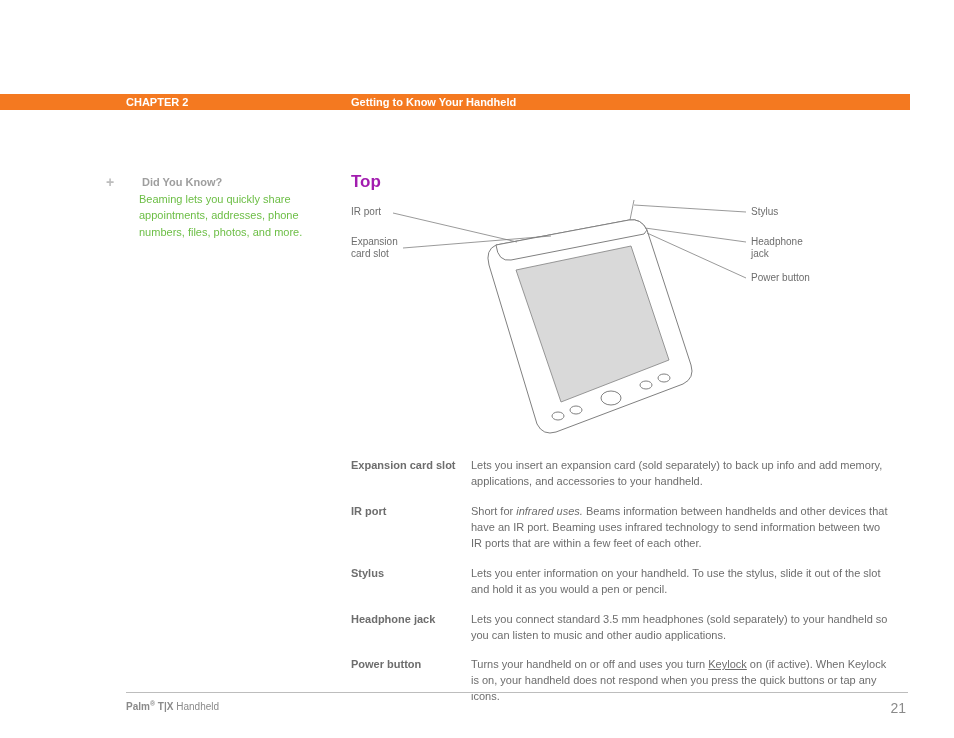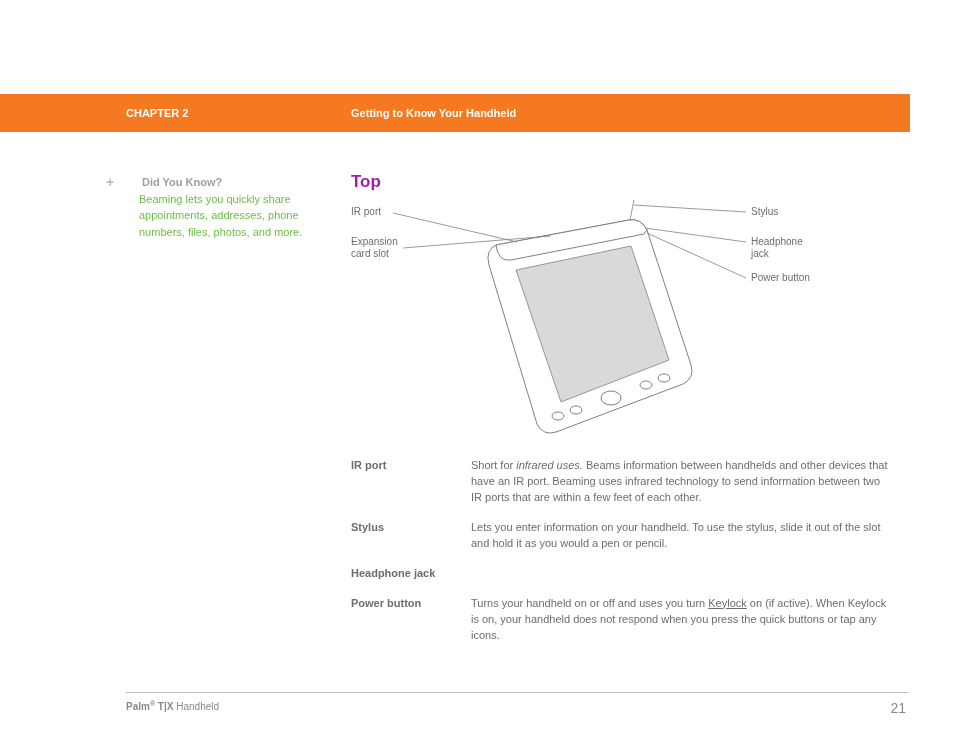--- a/index.html
+++ b/index.html
@@ -9,21 +9,21 @@
     font-family: Arial, Helvetica, sans-serif;
     background: #fff;
     position: relative;
     color: #58595b;
   }
   .header-bar {
     position: absolute;
     top: 94px;
     left: 0;
     width: 910px;
-    height: 38px;
+    height: 16px;
     background: #f47920;
     display: flex;
     align-items: center;
     color: #fff;
     font-size: 11px;
     font-weight: bold;
   }
   .chapter-label { position: absolute; left: 126px; }
   .chapter-title { position: absolute; left: 351px; }
   .sidebar {
@@ -164,29 +164,34 @@
   <div class="callout" style="top:6px; left:400px;">Stylus</div>
   <div class="callout" style="top:36px; left:400px;">
     <span>Headphone</span><br>
     <span>jack</span>
   </div>
   <div class="callout" style="top:72px; left:400px;">Power button</div>
 </div>
 
 <div class="def-table">
   <div class="def-row">
+    <div class="def-term">Expansion card slot</div>
+    <div class="def-desc">Lets you insert an expansion card (sold separately) to back up info and add memory, applications, and accessories to your handheld.</div>
+  </div>
+  <div class="def-row">
     <div class="def-term">IR port</div>
     <div class="def-desc"><span>Short for </span><em>infrared uses.</em><span> Beams information between handhelds and other devices that have an IR port. Beaming uses infrared technology to send information between two IR ports that are within a few feet of each other.</span></div>
   </div>
   <div class="def-row">
     <div class="def-term">Stylus</div>
     <div class="def-desc">Lets you enter information on your handheld. To use the stylus, slide it out of the slot and hold it as you would a pen or pencil.</div>
   </div>
   <div class="def-row">
     <div class="def-term">Headphone jack</div>
+    <div class="def-desc">Lets you connect standard 3.5 mm headphones (sold separately) to your handheld so you can listen to music and other audio applications.</div>
   </div>
   <div class="def-row">
     <div class="def-term">Power button</div>
     <div class="def-desc"><span>Turns your handheld on or off and uses you turn </span><span class="keylock">Keylock</span><span> on (if active). When Keylock is on, your handheld does not respond when you press the quick buttons or tap any icons.</span></div>
   </div>
 </div>
 
 <div class="footer-rule"></div>
 <div class="footer-left">
   <b><span>Palm</span><sup>®</sup> <span>T|X</span></b> <span>Handheld</span>

